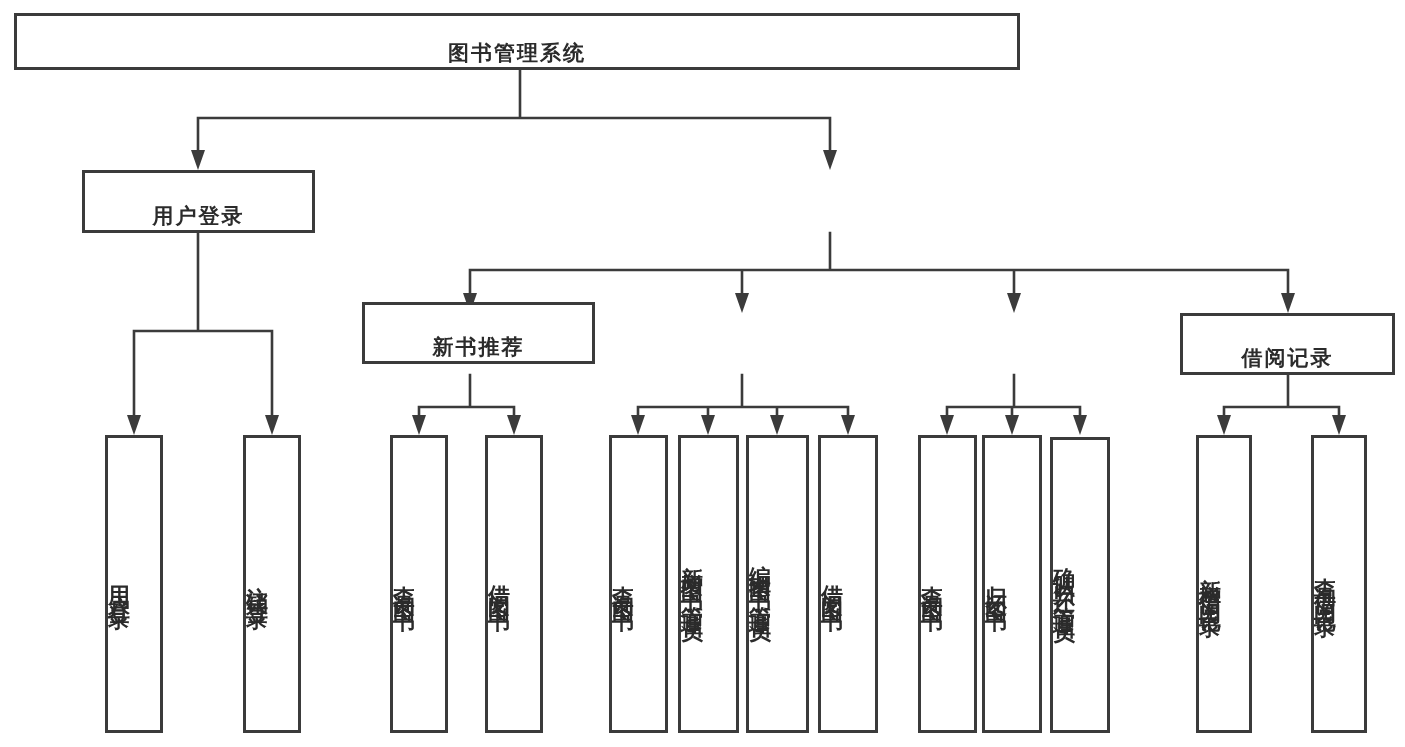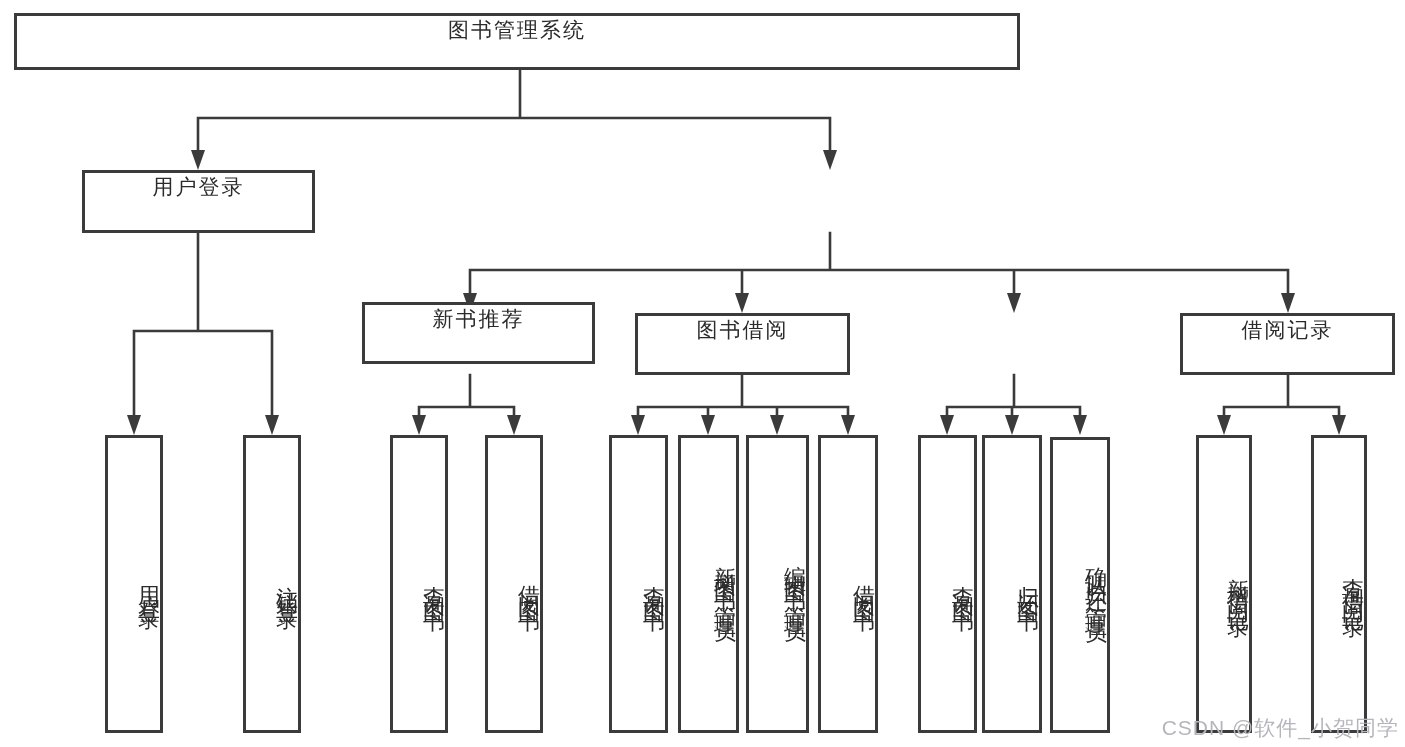--- a/index.html
+++ b/index.html
@@ -10,22 +10,23 @@
     font-family:"Liberation Sans","DejaVu Sans",sans-serif;
     overflow:hidden;
   }
   .connectors{position:absolute;left:0;top:0;z-index:1;}
   .connectors path{stroke:var(--line,#3b3b3b);stroke-width:2.6;fill:none;stroke-linecap:square;}
   .connectors polygon{fill:var(--line,#3b3b3b);stroke:none;}
   .box{
     position:absolute;z-index:2;box-sizing:border-box;
     background:var(--box-fill,#ffffff);
     border:3px solid var(--line,#3b3b3b);
-    display:flex;align-items:flex-start;justify-content:center;
+    display:flex;align-items:flex-end;justify-content:center;
     color:var(--text,#2b2b2b);
+    font-weight:bold;
   }
   .h{font-size:21px;letter-spacing:2px;white-space:nowrap;}
   .v{
     writing-mode:vertical-rl;
     text-orientation:mixed;
     font-size:22px;letter-spacing:8px;line-height:1;
   }
   .watermark{
     position:absolute;z-index:3;
     right:6px;top:714px;
@@ -79,23 +80,20 @@
     <span>图书管理系统</span>
   </div>
 
   <div class="box h" style="left:82px;top:170px;width:233px;height:63px">
     <span>用户登录</span>
   </div>
 
   <div class="box h" style="left:362px;top:302px;width:233px;height:62px">
     <span>新书推荐</span>
   </div>
-  <div class="box h" style="left:635px;top:313px;width:215px;height:62px">
-    <span>图书借阅</span>
-  </div>
   <div class="box h" style="left:1180px;top:313px;width:215px;height:62px">
     <span>借阅记录</span>
   </div>
 
   <div class="box v" style="left:105px;top:435px;width:58px;height:298px">
     <span>用户登录</span>
   </div>
   <div class="box v" style="left:243px;top:435px;width:58px;height:298px">
     <span>注销登录</span>
   </div>
@@ -130,15 +128,14 @@
     <span>确认归还（管理员）</span>
   </div>
 
   <div class="box v" style="left:1196px;top:435px;width:56px;height:298px">
     <span>新增借阅记录</span>
   </div>
   <div class="box v" style="left:1311px;top:435px;width:56px;height:298px">
     <span>查询借阅记录</span>
   </div>
 
-  <div class="watermark">CSDN @软件_小贺同学</div>
 
 </div>
 
 </body></html>

